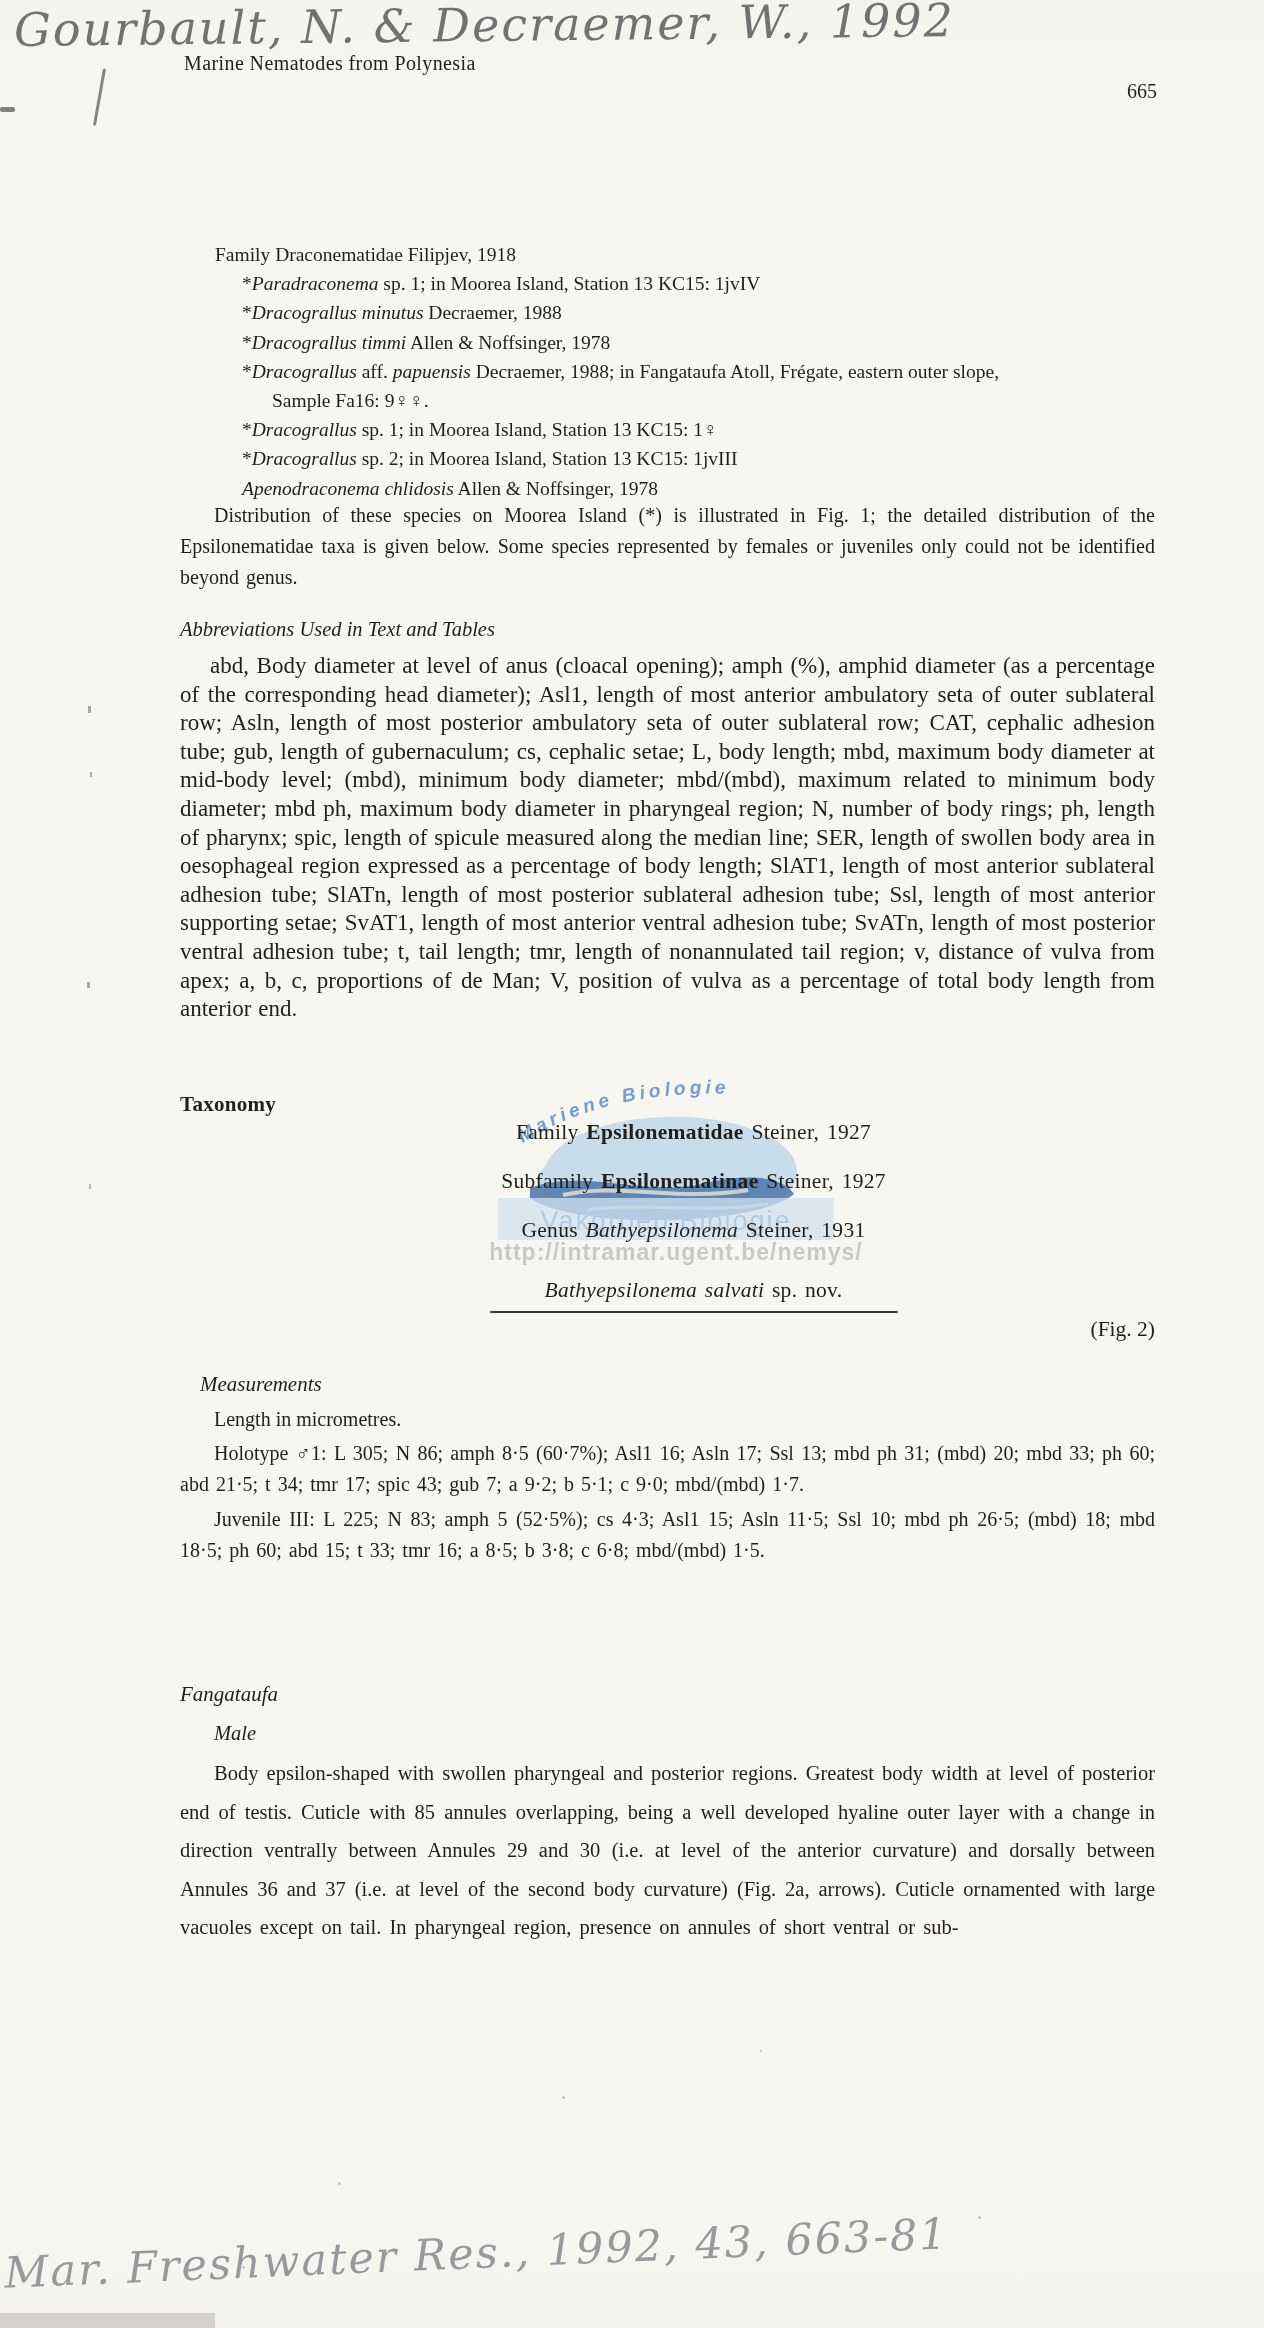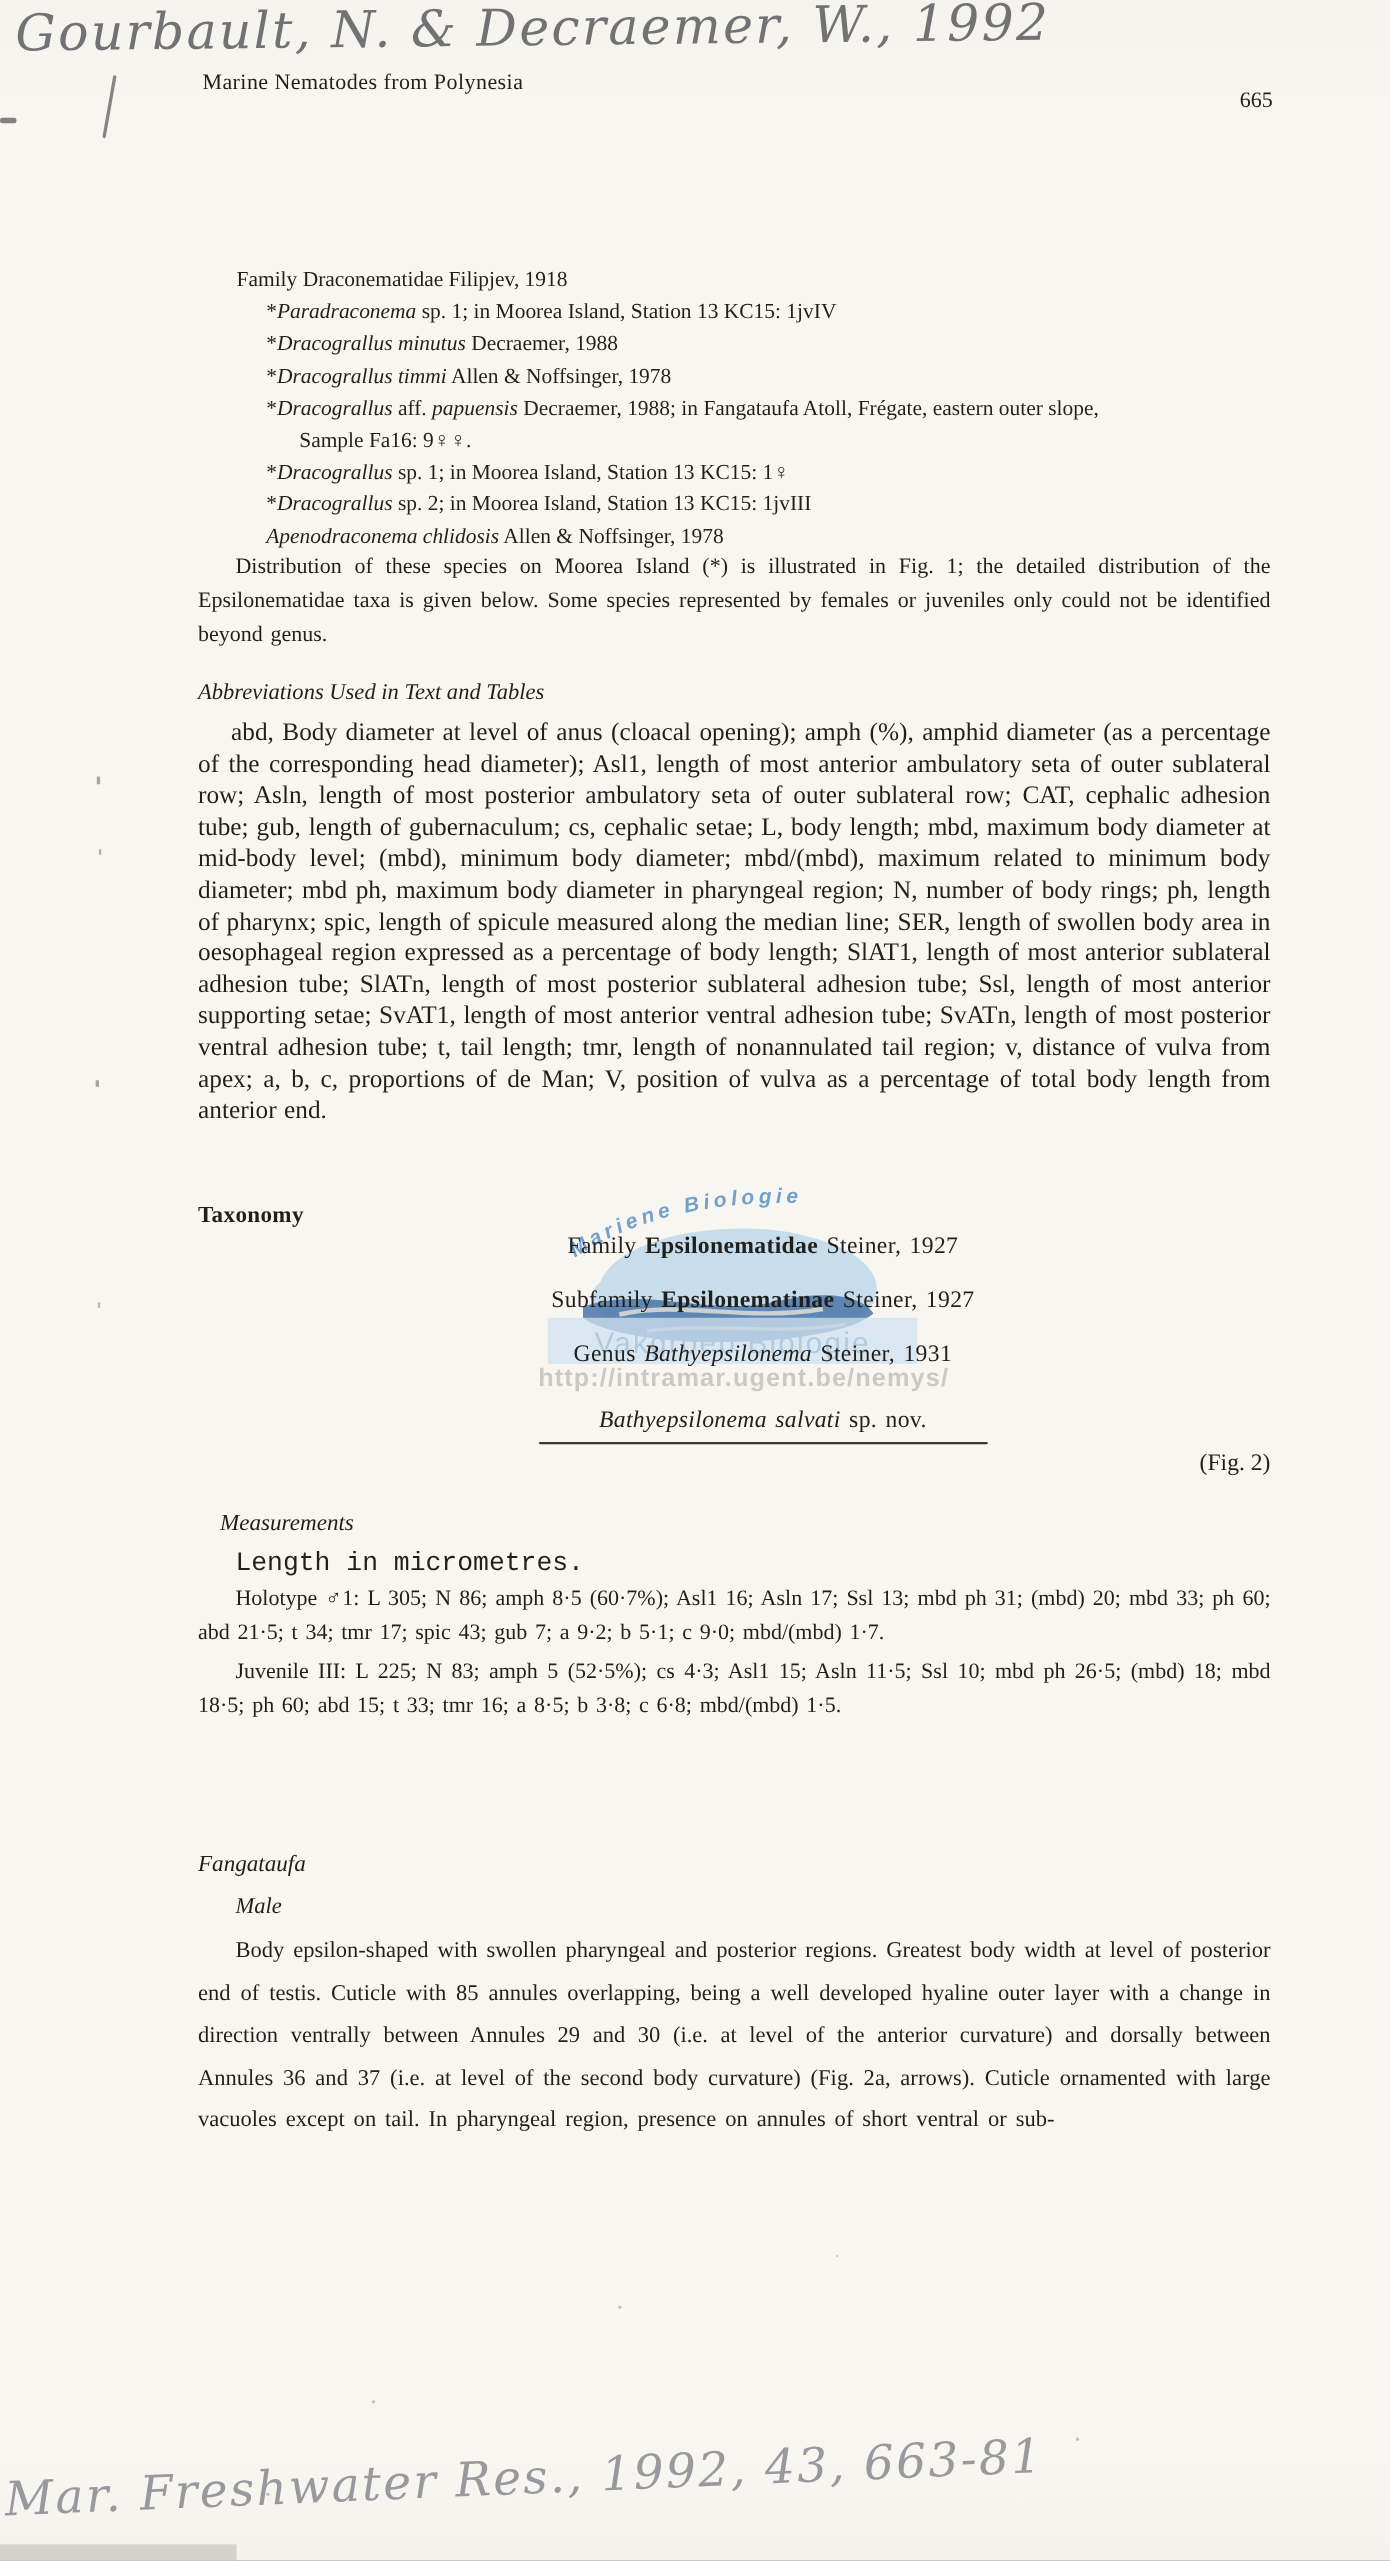--- a/index.html
+++ b/index.html
@@ -37,21 +37,21 @@
   }
   .hw-stroke{
     position:absolute;left:98px;top:68px;width:3px;height:58px;
     background:#5f5f64;border-radius:2px;transform:rotate(10deg);opacity:.75;
   }
   .hw-lead{
     position:absolute;left:-6px;top:2262px;width:4px;height:34px;
     background:#8a8a90;border-radius:2px;transform:rotate(8deg);opacity:.7;
   }
   
-  .running-title{position:absolute;left:184px;top:64px;font-size:20px;letter-spacing:.4px;}
+  .running-title{position:absolute;left:184px;top:52px;font-size:20px;letter-spacing:.4px;}
   .page-number{position:absolute;left:1127px;top:80px;font-size:20px;}
   
   .block{position:absolute;left:180px;width:975px;}
   .para{
     font-size:20px;line-height:31px;
     text-align:justify;text-justify:inter-word;
     word-spacing:2px;
     margin:0;
   }
   .para.indent{text-indent:34px;}
@@ -77,21 +77,21 @@
   .tax-line{margin:0 0 26px 0;line-height:23px;letter-spacing:.3px;word-spacing:2px;}
   .tax-line.sp{margin-bottom:0;margin-top:37px;}
   .tax-rule{display:block;width:408px;height:2px;background:#3a3732;margin:9px auto 4px auto;border-radius:1px;}
   .fig-ref{margin:0;line-height:24px;text-align:right;}
   .seg-i{font-style:italic;}
   .seg-b{font-weight:bold;}
   
   .watermark{position:absolute;left:468px;top:1070px;z-index:1;opacity:.92;}
   
   .meas-heading{position:absolute;left:180px;top:1372px;font-size:21px;font-style:italic;margin-left:20px;}
-  .meas-intro{position:absolute;left:214px;top:1408px;font-size:24px;font-family:Liberation Mono, monospace;}
+  .meas-intro{position:absolute;left:214px;top:1408px;font-size:20px;}
   .meas-block{top:1438px;}
   .meas-block .para + .para{margin-top:4px;}
   
   .desc-heading{position:absolute;left:180px;top:1682px;font-size:21px;font-style:italic;}
   .desc-sub{position:absolute;left:214px;top:1722px;font-size:20.5px;font-style:italic;}
   .desc-body{top:1754px;}
   .desc-body .para{font-size:20.5px;line-height:38.5px;word-spacing:3px;}
   
   .artifact{position:absolute;background:#444;}
   .a-dash{left:0;top:107px;width:15px;height:5px;opacity:.65;border-radius:2px;}

